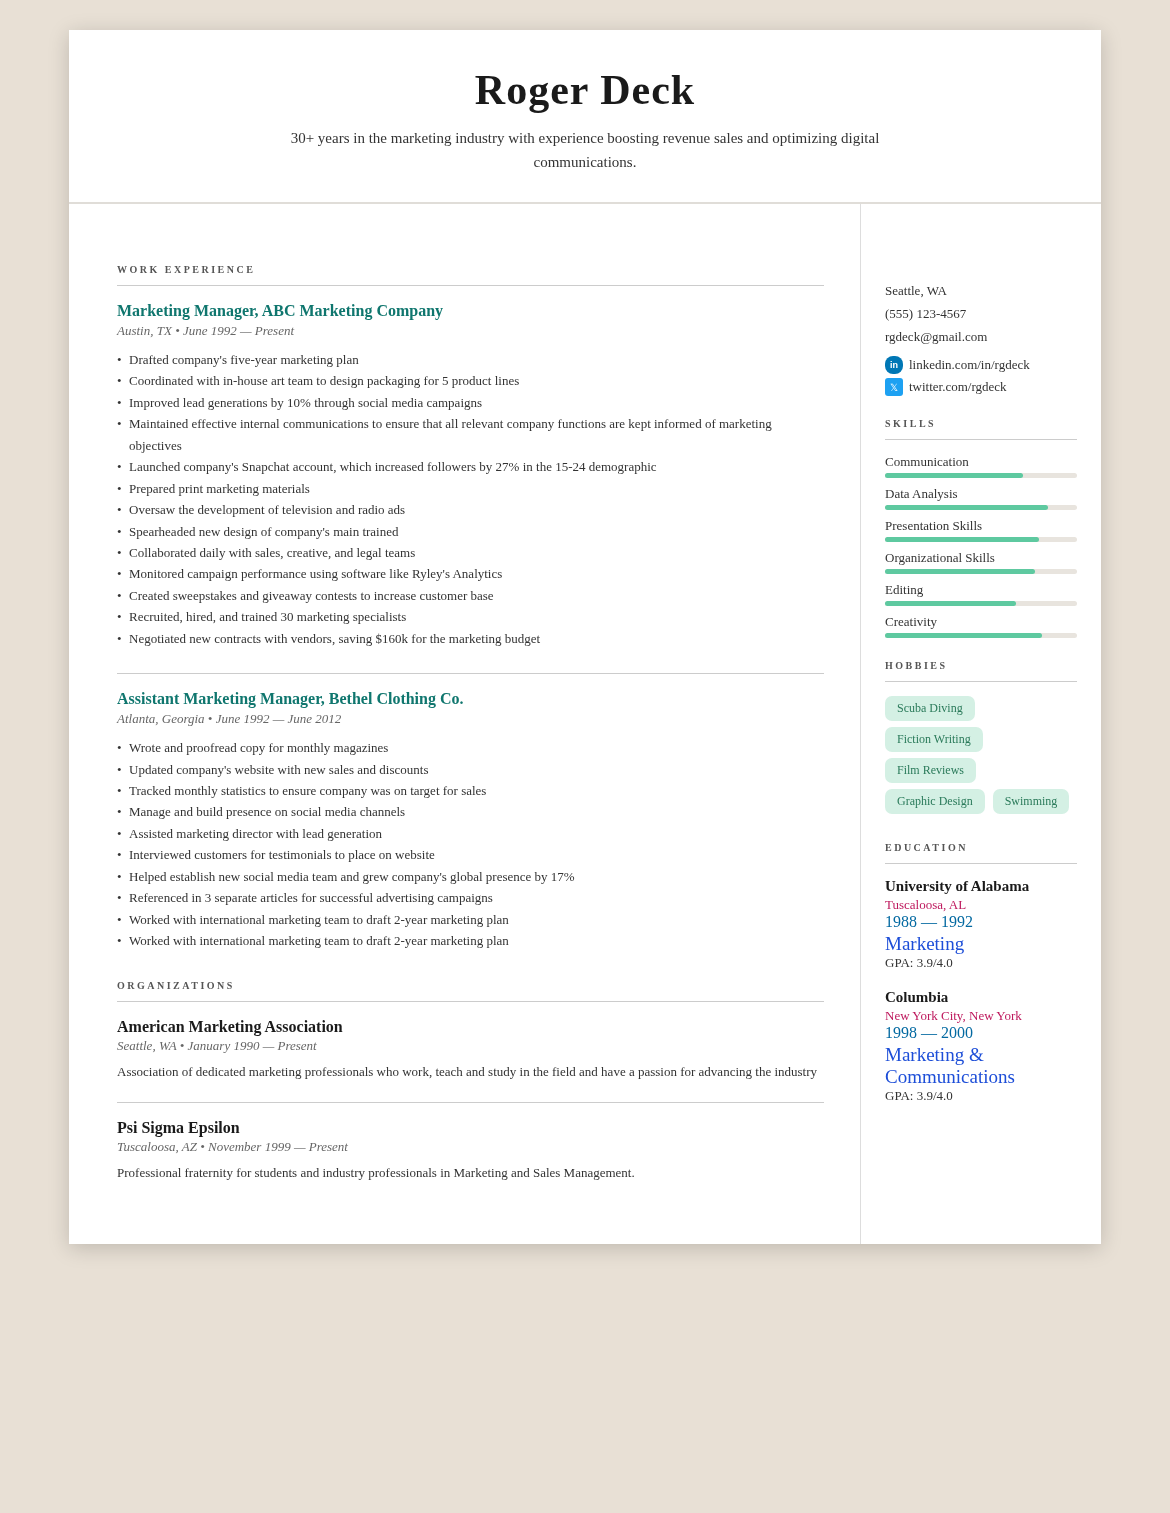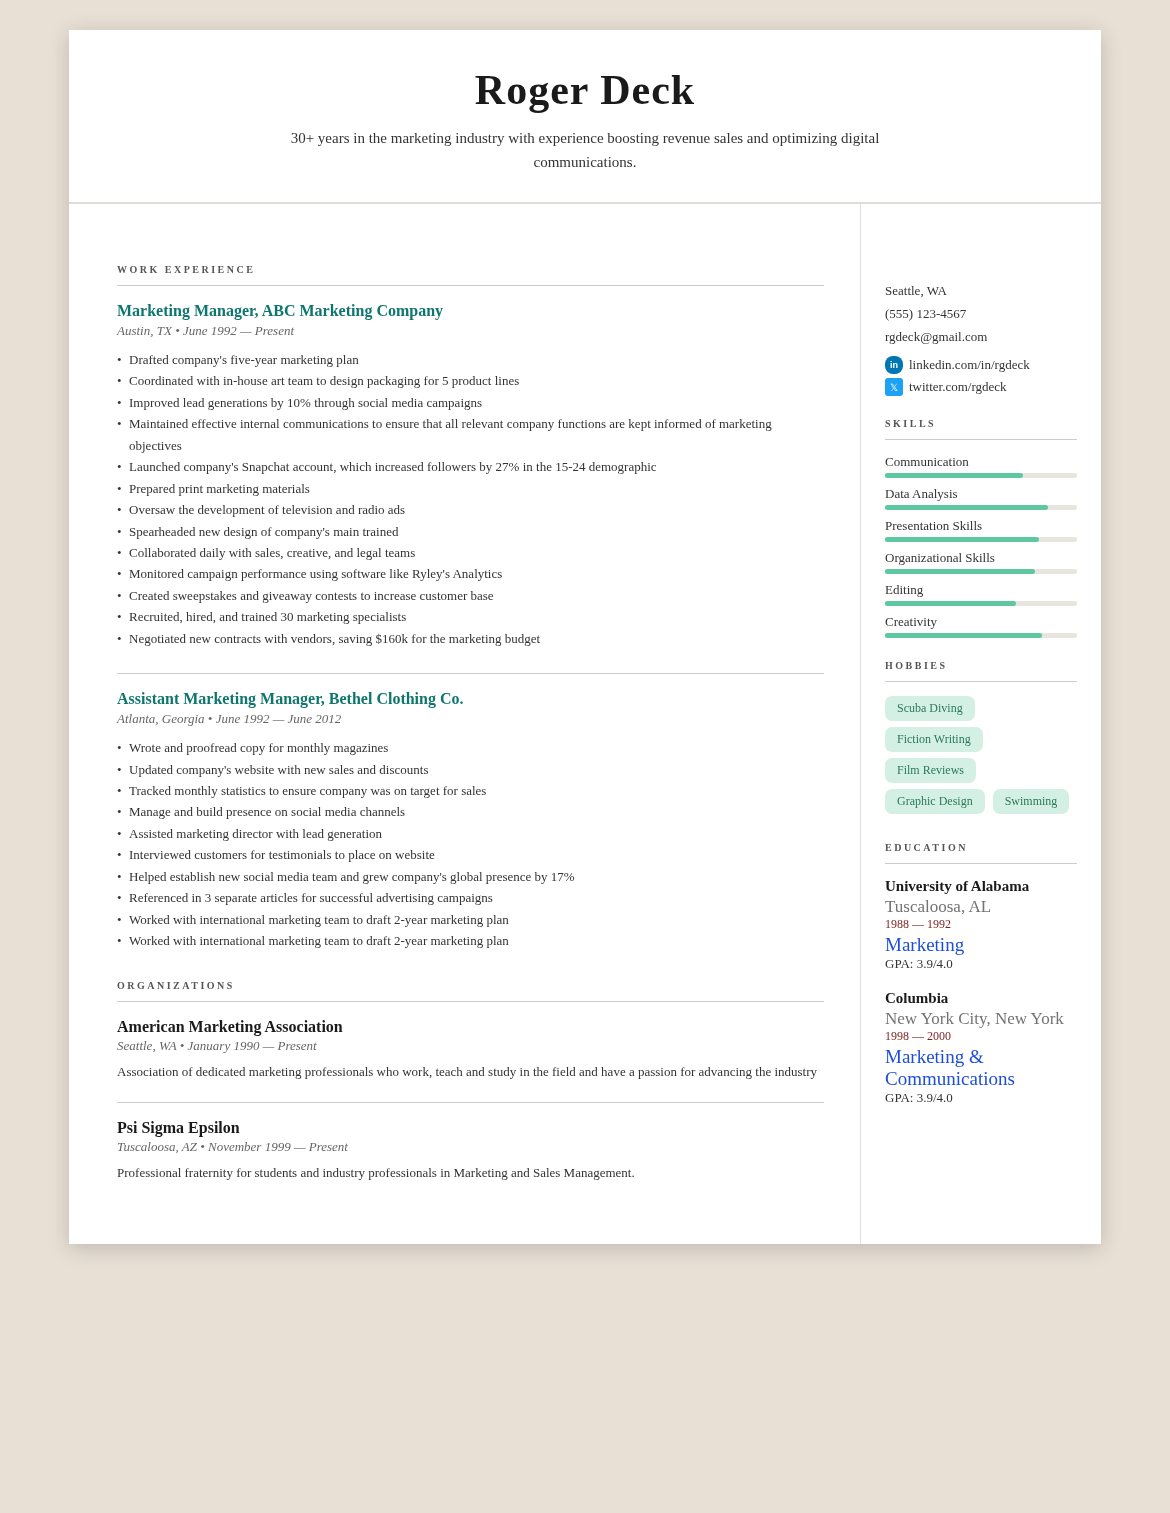--- a/index.html
+++ b/index.html
@@ -205,26 +205,26 @@
     .edu-block {
       margin-bottom: 18px;
     }
     .edu-school {
       font-size: 15px;
       font-weight: 700;
       color: #1a1a1a;
       margin-bottom: 2px;
     }
     .edu-location {
-      font-size: 17px;
-      color: #737373;
+      font-size: 13px;
+      color: #be185d;
     }
     .edu-dates {
-      font-size: 12px;
-      color: #7f1d1d;
+      font-size: 16px;
+      color: #0369a1;
       margin-bottom: 2px;
     }
     .edu-field {
       font-size: 19px;
       color: #1d4ed8;
     }
     .edu-gpa {
       font-size: 13px;
       color: #333;
     }

